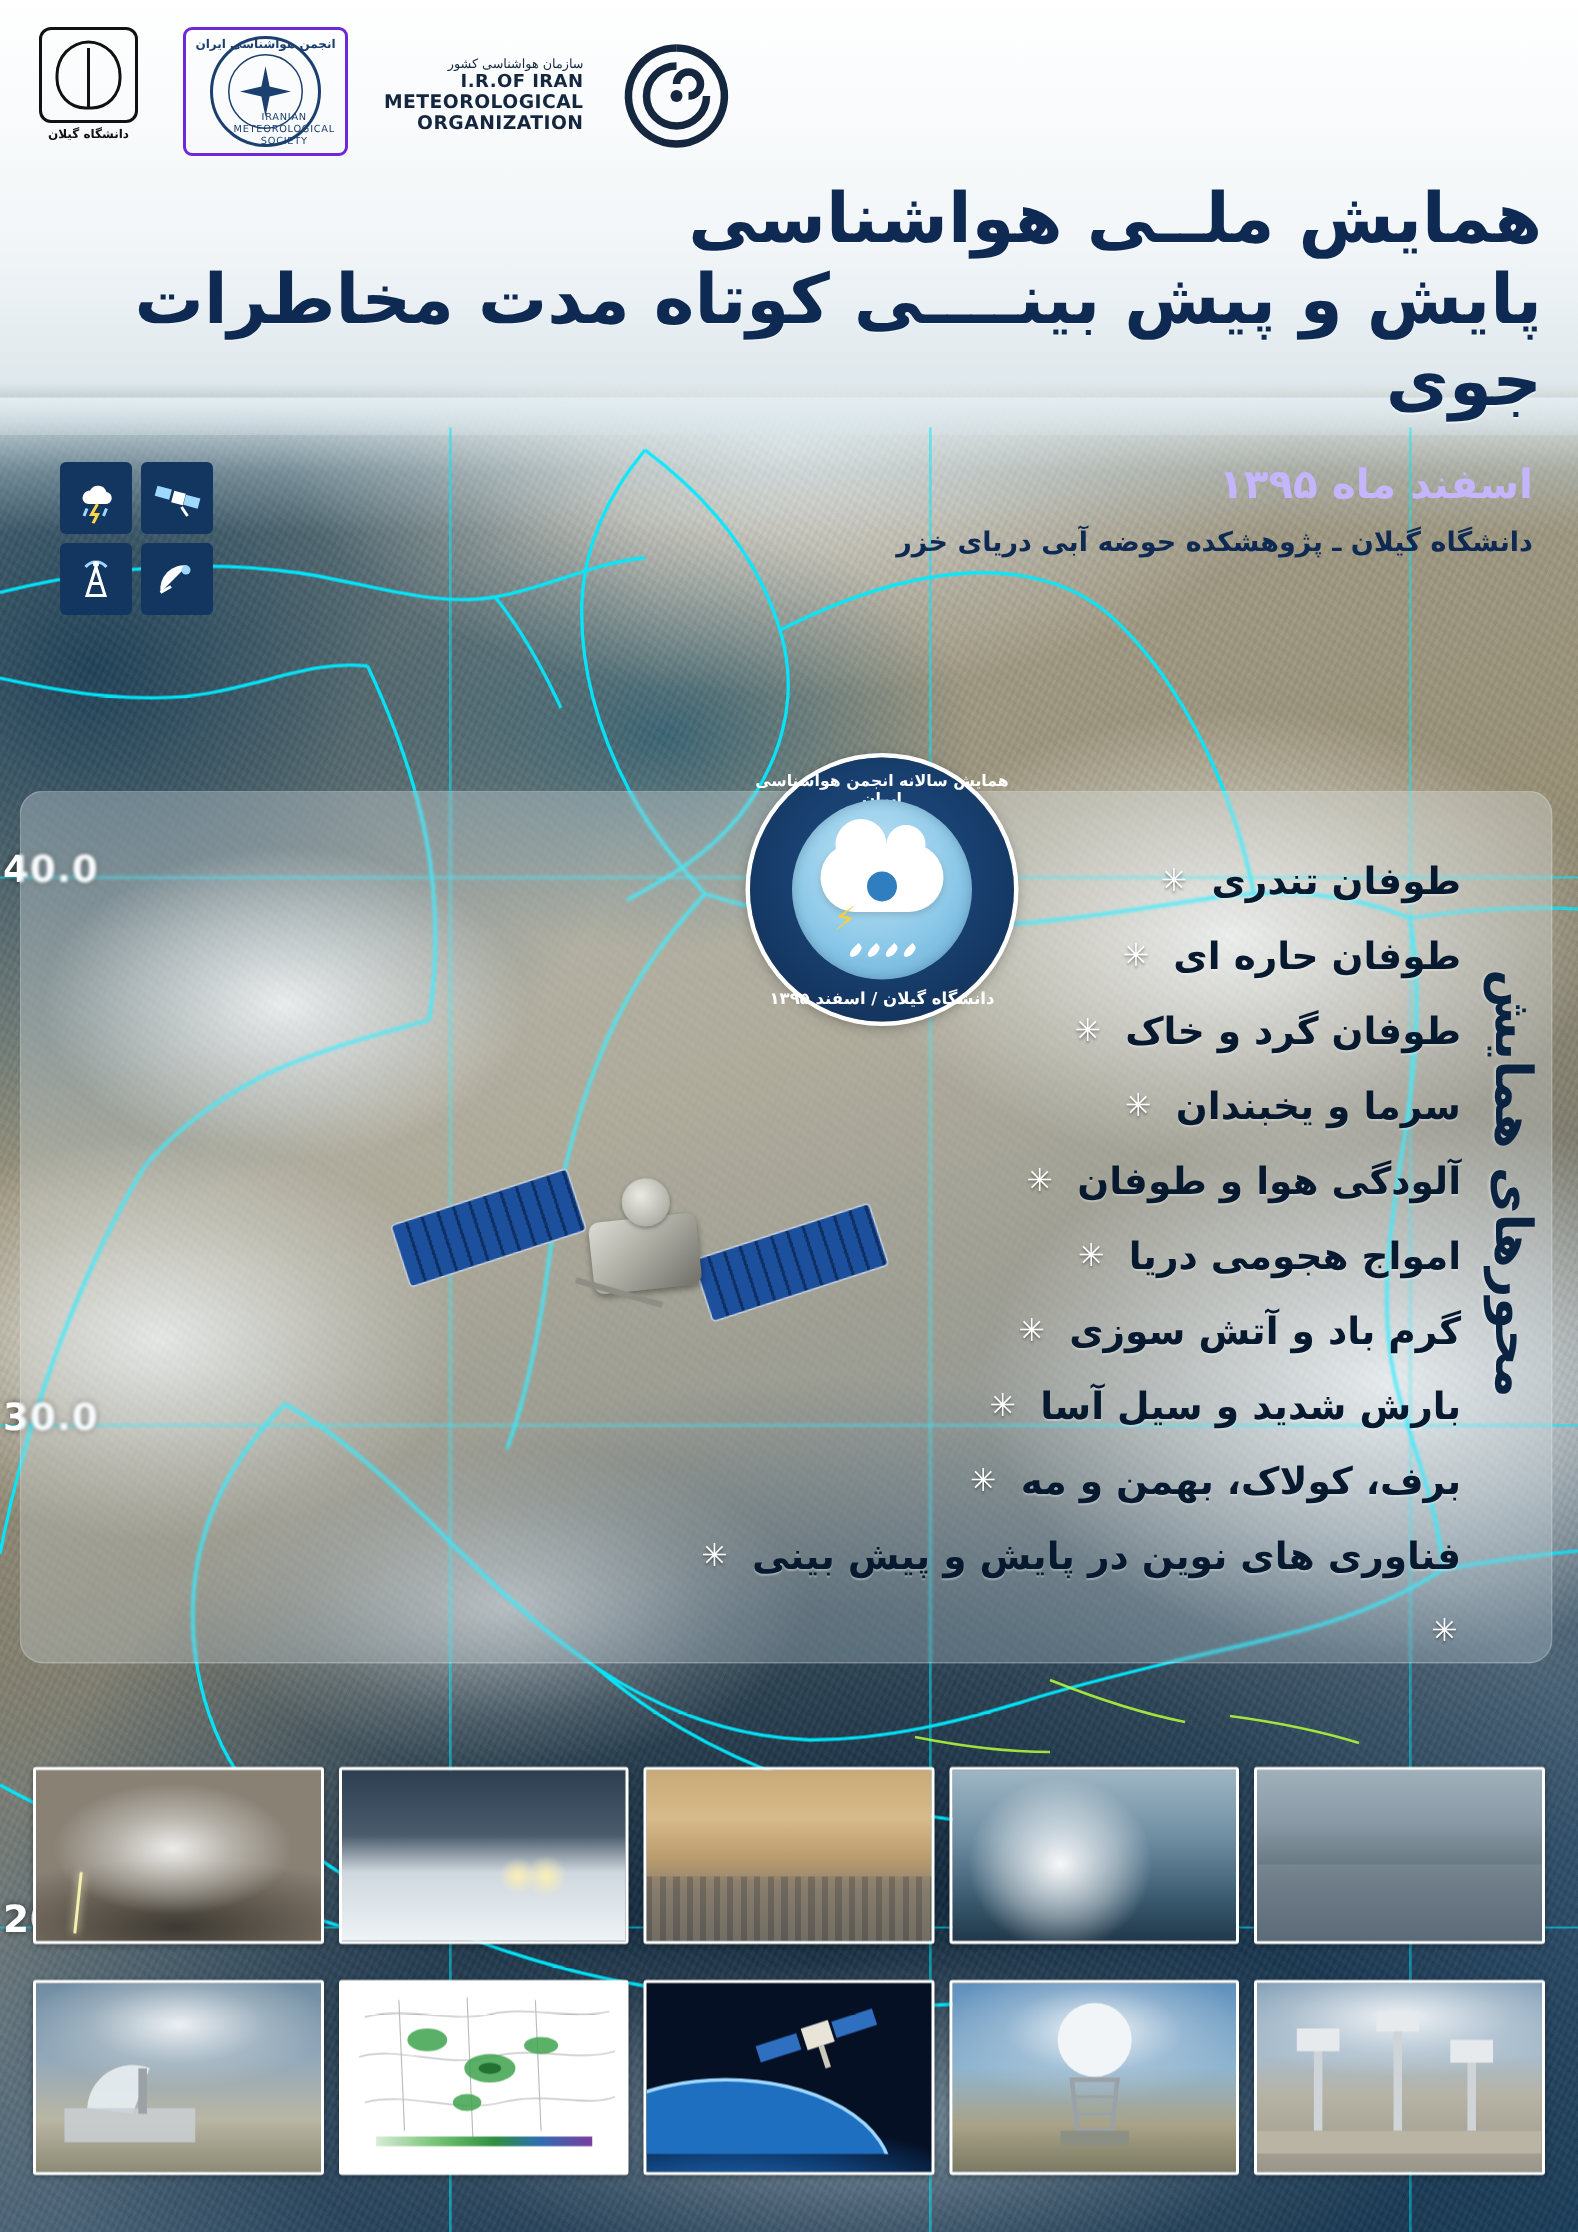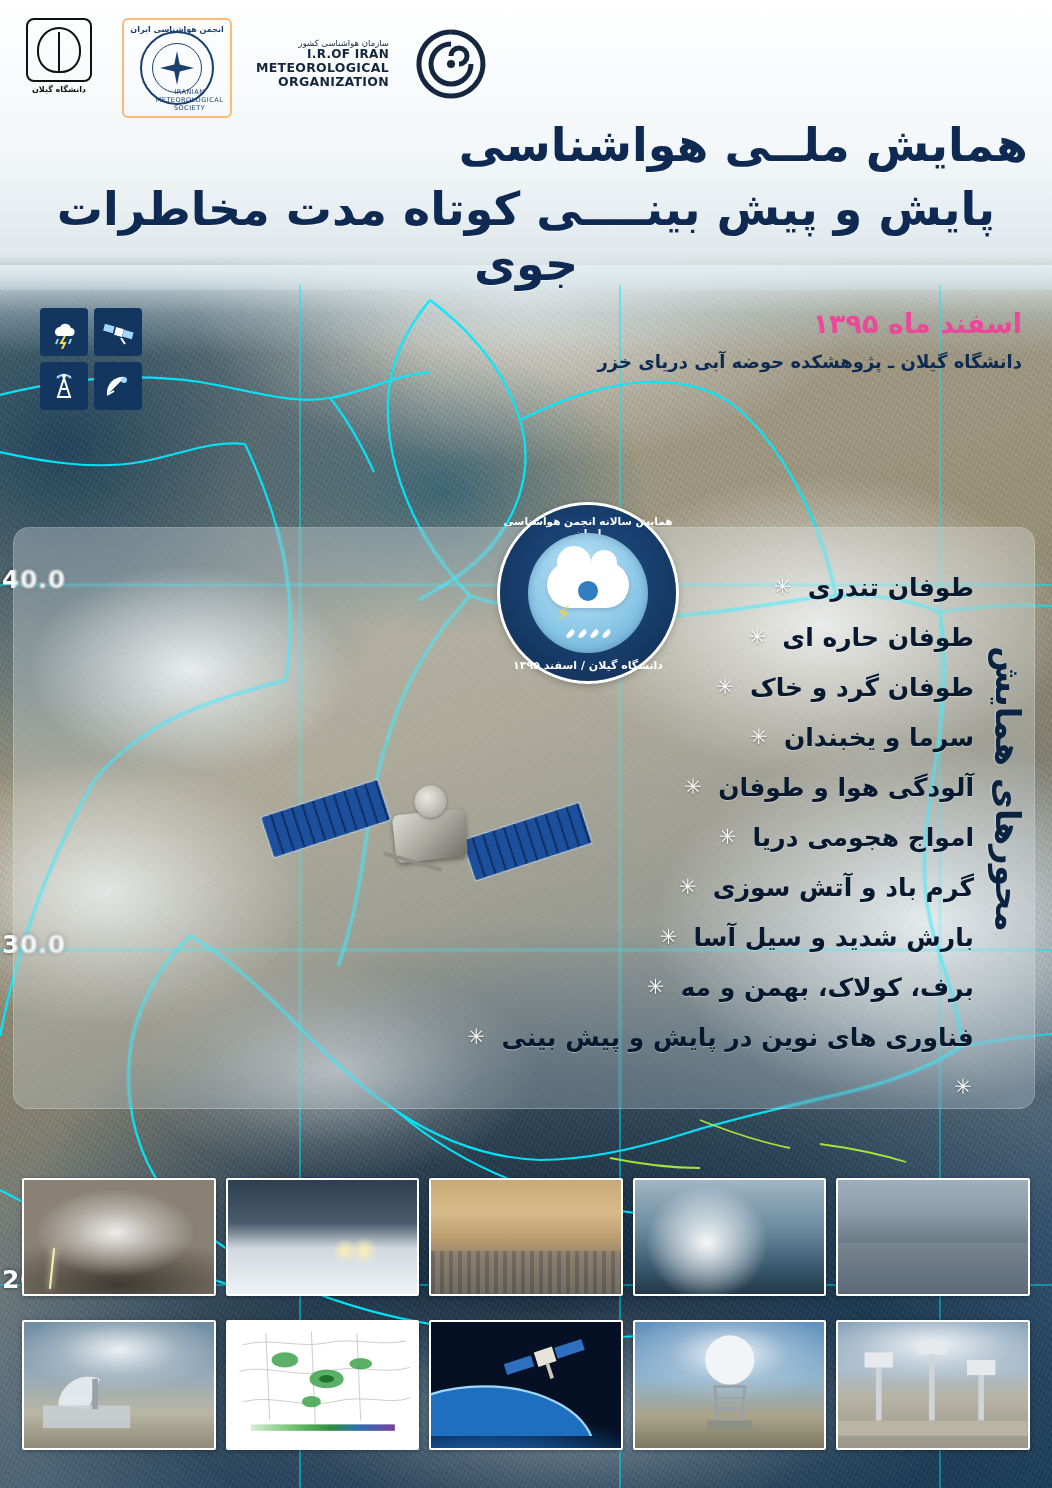--- a/index.html
+++ b/index.html
@@ -104,22 +104,22 @@
   }
   .logo-guilan .frame:after {
     content: "";
     position: absolute; left: 50%; top: 12px; width: 2px; height: 40px;
     background: #111; transform: translateX(-50%);
   }
   .logo-guilan .cap {
     font-size: 8px; color: #111; margin-top: 3px; font-weight: bold;
   }
   .logo-ims {
-    width: 110px; height: 100px;
-    border: 2px solid #fdba74;
+    width: 110px; height: 86px;
+    border: 2px solid #6d28d9;
     border-radius: 6px;
     position: relative;
     background: rgba(255,255,255,0.0);
   }
   .logo-ims .circ {
     position: absolute; left: 50%; top: 50%; transform: translate(-50%,-50%);
     width: 74px; height: 74px; border: 2px solid #1b3f6e; border-radius: 50%;
   }
   .logo-ims .circ2 {
     position: absolute; left: 50%; top: 50%; transform: translate(-50%,-50%);
@@ -167,23 +167,22 @@
     color: #0e2a52;
     letter-spacing: -0.5px;
     line-height: 1.18;
     text-shadow: 0 1px 0 rgba(255,255,255,0.5);
   }
   .title-2 {
     font-size: 46px;
     font-weight: bold;
     color: #0e2a52;
     line-height: 1.18;
-    margin-top: 10px;
+    margin-top: 0;
     text-shadow: 0 1px 0 rgba(255,255,255,0.5);
-    text-align: center;
   }
 
   
   .contact-wrap {
     position: absolute; top: 300px; right: 0; left: 0;
     height: 120px;
     direction: rtl;
   }
   .icon-grid {
     position: absolute; left: 40px; top: 8px;
@@ -210,21 +209,21 @@
     font-weight: bold;
     font-style: italic;
     color: #10305a;
     line-height: 1.22;
     letter-spacing: 0.5px;
   }
   .venue-block {
     position: absolute; right: 30px; top: 6px; text-align: right;
   }
   .venue-date {
-    font-size: 27px; font-weight: bold; color: #ec4899; line-height: 1.3; text-align: right;
+    font-size: 27px; font-weight: bold; color: #c4b5fd; line-height: 1.3; text-align: right;
   }
   .venue-place {
     font-size: 18px; font-weight: bold; color: #0e2a52; margin-top: 10px;
   }
 
   
   .seal {
     position: absolute;
     left: 500px; top: 505px;
     width: 176px; height: 176px;

